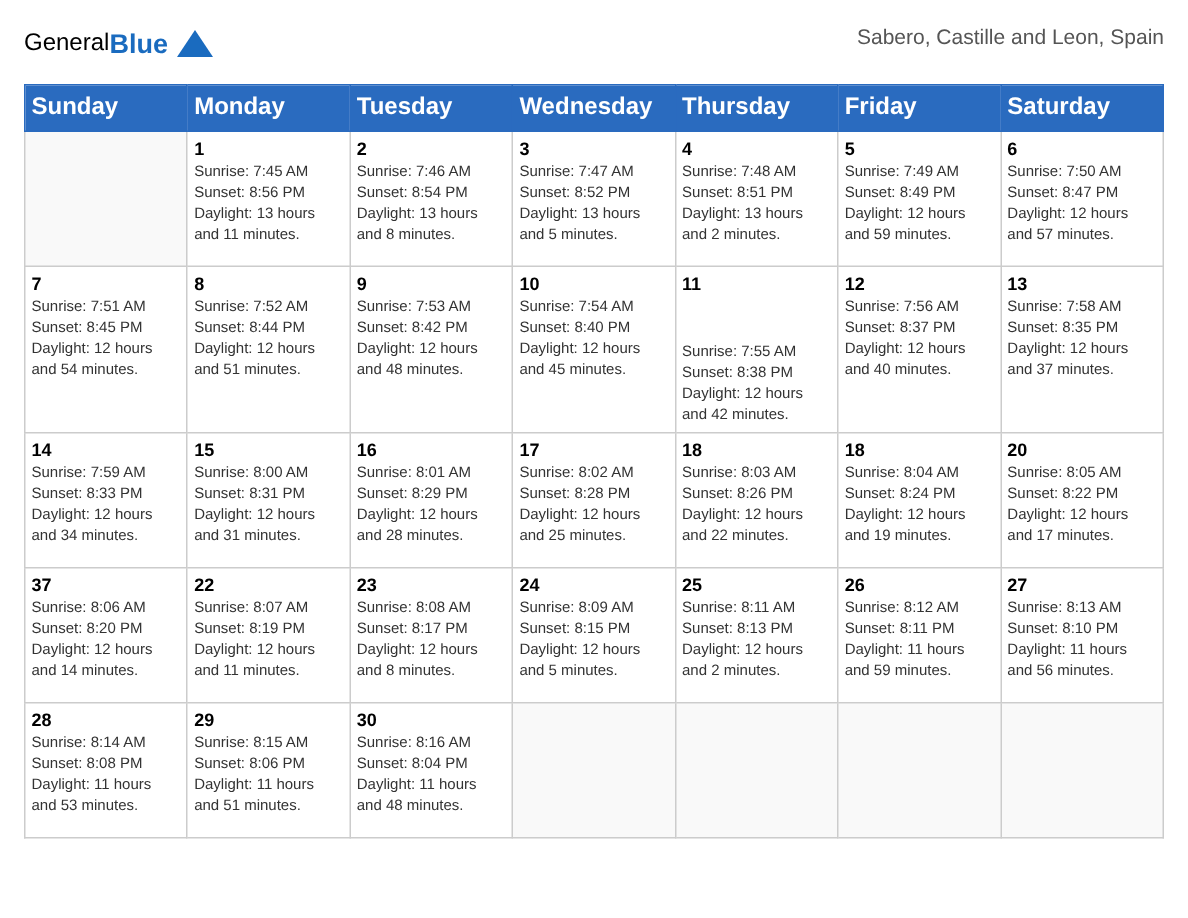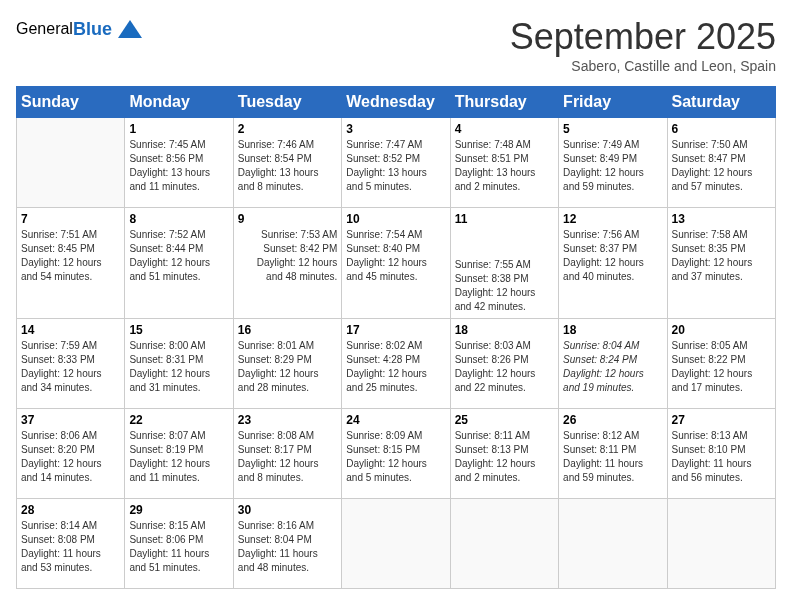--- a/index.html
+++ b/index.html
@@ -86,21 +86,20 @@
   <div class="logo">
     <div class="logo-text">
       <span>General</span>
       <span style="color:#1a6bbf;font-size:18px;font-weight:bold;">Blue</span>
     </div>
     <svg class="logo-icon" viewBox="0 0 28 28">
       <polygon points="14,4 26,22 2,22" fill="#1a6bbf"></polygon>
     </svg>
   </div>
   <div class="title-block">
-    <div class="month-title">September 2025</div>
     <div class="subtitle">Sabero, Castille and Leon, Spain</div>
   </div>
 </div>
 
 <table>
   <thead>
     <tr>
     <th>Sunday</th>
         <th>Monday</th>
         <th>Tuesday</th>
@@ -166,21 +165,21 @@
         </td>
         <td>
           <span class="day-num">8</span>
           <div class="day-info" style="white-space: pre-line;">Sunrise: 7:52 AM
 Sunset: 8:44 PM
 Daylight: 12 hours
 and 51 minutes.</div>
         </td>
         <td>
           <span class="day-num">9</span>
-          <div class="day-info" style="white-space: pre-line; text-align: right;">Sunrise: 7:53 AM
+          <div class="day-info" style="white-space: pre-line;">Sunrise: 7:53 AM
 Sunset: 8:42 PM
 Daylight: 12 hours
 and 48 minutes.</div>
         </td>
         <td>
           <span class="day-num">10</span>
           <div class="day-info" style="white-space: pre-line;">Sunrise: 7:54 AM
 Sunset: 8:40 PM
 Daylight: 12 hours
 and 45 minutes.</div>
@@ -225,34 +224,34 @@
         <td>
           <span class="day-num">16</span>
           <div class="day-info" style="white-space: pre-line;">Sunrise: 8:01 AM
 Sunset: 8:29 PM
 Daylight: 12 hours
 and 28 minutes.</div>
         </td>
         <td>
           <span class="day-num">17</span>
           <div class="day-info" style="white-space: pre-line;">Sunrise: 8:02 AM
-Sunset: 4:28 PM
+Sunset: 8:28 PM
 Daylight: 12 hours
 and 25 minutes.</div>
         </td>
         <td>
           <span class="day-num">18</span>
           <div class="day-info" style="white-space: pre-line;">Sunrise: 8:03 AM
 Sunset: 8:26 PM
 Daylight: 12 hours
 and 22 minutes.</div>
         </td>
         <td>
           <span class="day-num">18</span>
-          <div class="day-info" style="white-space: pre-line; font-style: italic;">Sunrise: 8:04 AM
+          <div class="day-info" style="white-space: pre-line;">Sunrise: 8:04 AM
 Sunset: 8:24 PM
 Daylight: 12 hours
 and 19 minutes.</div>
         </td>
         <td>
           <span class="day-num">20</span>
           <div class="day-info" style="white-space: pre-line;">Sunrise: 8:05 AM
 Sunset: 8:22 PM
 Daylight: 12 hours
 and 17 minutes.</div>

